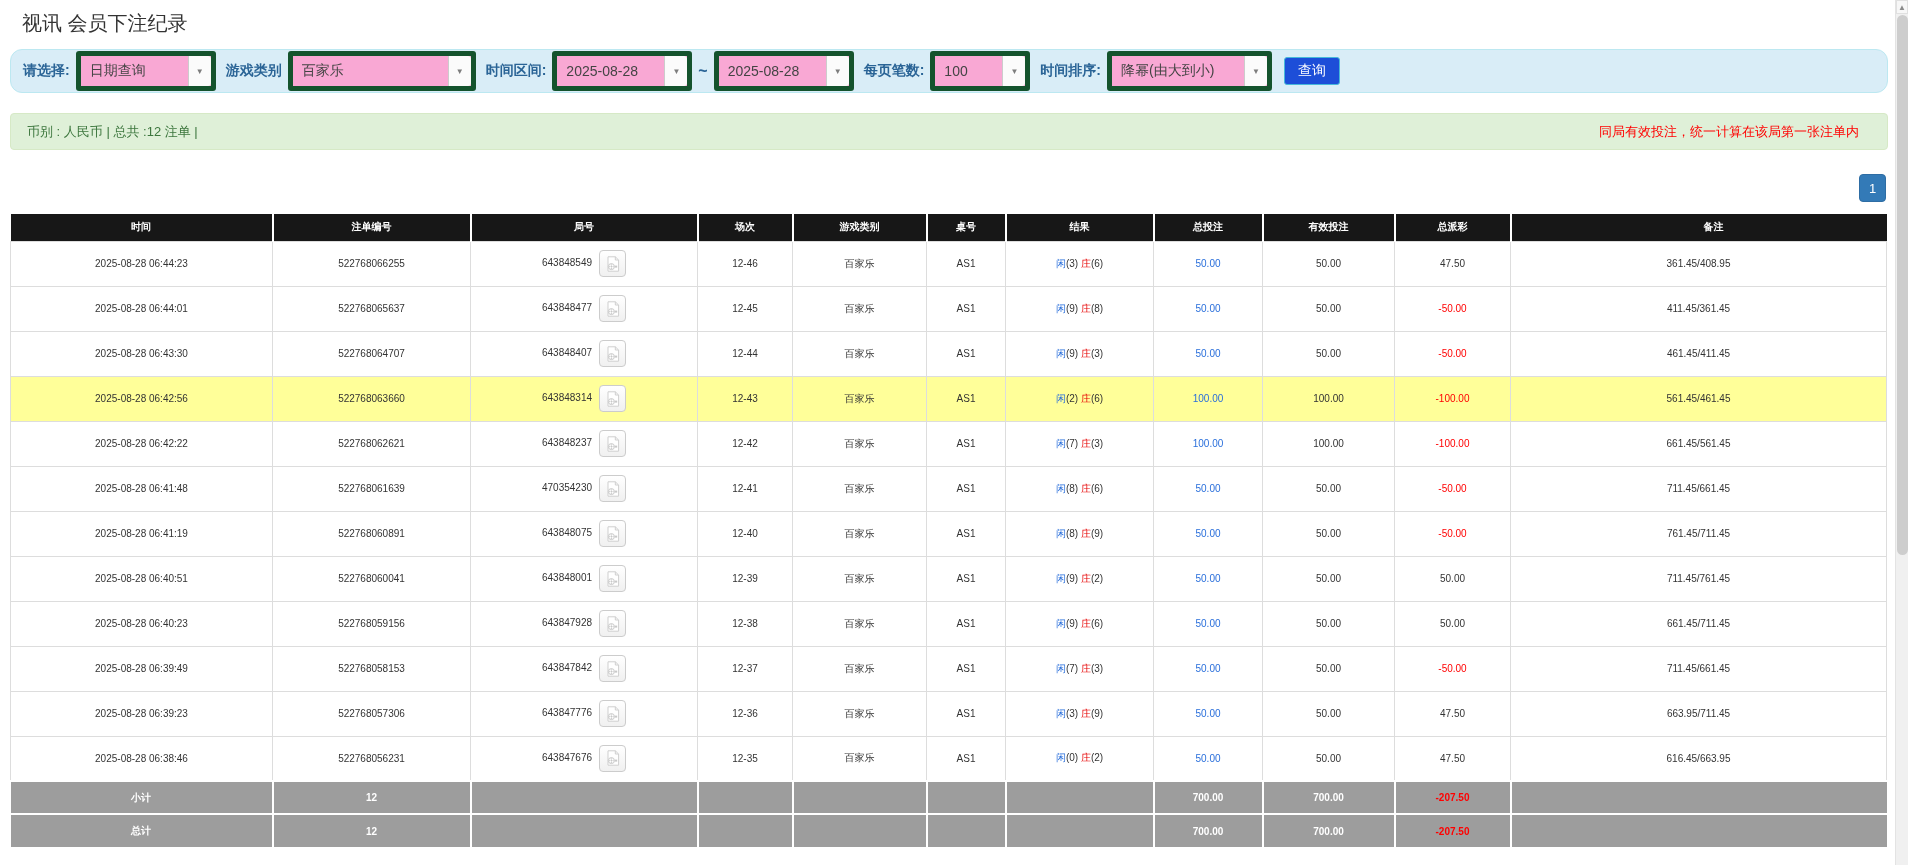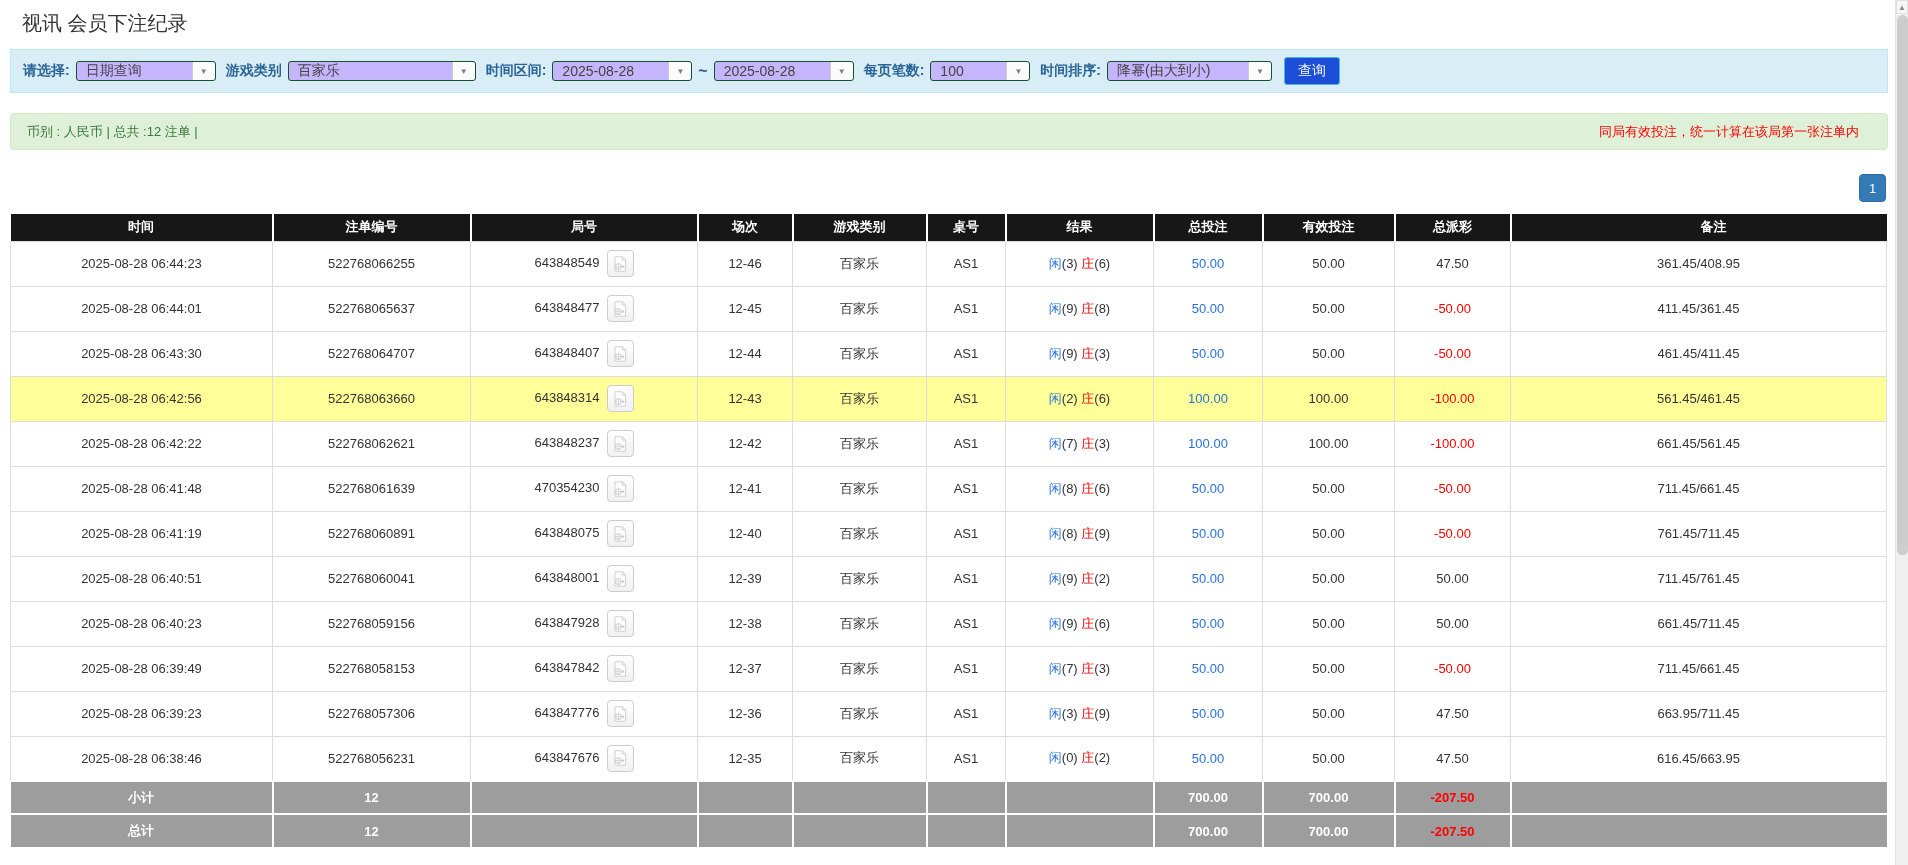--- a/index.html
+++ b/index.html
@@ -6,25 +6,25 @@
   html,body { margin:0; padding:0; }
   body {
     width:1908px; height:865px; overflow:hidden; position:relative;
     background:#fff; font-family:"Liberation Sans","DejaVu Sans",sans-serif; color:#333;
   }
   .title { font-size:20px; font-weight:500; color:#333; margin:10px 0 12px 22px; }
 
   
   .filter-panel {
     margin:0 20px 0 10px; height:44px; background:#d9edf7; border:1px solid #bce8f1;
-    border-radius:0; display:flex; align-items:center; padding:0 10px;
+    border-radius:12px; display:flex; align-items:center; padding:0 10px;
   }
   .flabel { color:#2a6496; font-weight:bold; font-size:14px; margin:0 6px 0 10px; white-space:nowrap; }
   .select {
-    background:#c4b5fd; border:1px solid #14532d; border-radius:3px; height:20px;
+    background:#f9a8d4; border:5px solid #14532d; border-radius:3px; height:40px;
     display:flex; align-items:center; font-size:14px; color:#444; cursor:pointer;
   }
   .sel-text { padding:0 9px; flex:1; white-space:nowrap; overflow:hidden; }
   .caret-box {
     width:23px; align-self:stretch; border-left:1px solid #ccc; display:flex;
     align-items:center; justify-content:center; color:#7d7d7d; font-size:8px;
     background:#fbfbfb; border-radius:0 3px 3px 0;
   }
   .tilde { color:#2a6496; font-weight:bold; margin:0 6px; }
   .search-btn {
@@ -42,21 +42,21 @@
   .summary-note { color:#ff0000; }
 
   
   .pagination-row { margin:24px 22px 12px 10px; display:flex; justify-content:flex-end; }
   .page-btn {
     background:#337ab7; border:1px solid #2e6da4; color:#fff; min-width:27px; height:28px;
     border-radius:4px; font-size:13px; cursor:pointer; font-family:inherit;
   }
 
   
-  table { border-collapse:collapse; table-layout:fixed; margin-left:10px; width:1876px; font-size:13px; }
+  table { border-collapse:collapse; table-layout:fixed; margin-left:10px; width:1876px; font-size:10px; }
   thead th {
     background:#171717; color:#fff; font-weight:bold; height:27px;
     border-right:2px solid #fff; text-align:center;
   }
   thead th:last-child { border-right:none;padding-left:30px; }
   tbody td {
     height:45px; text-align:center; border:1px solid #ddd; color:#333;
     background:#fff; overflow:hidden; white-space:nowrap;
   }
   tr.hl td { background:#ffff99; }

